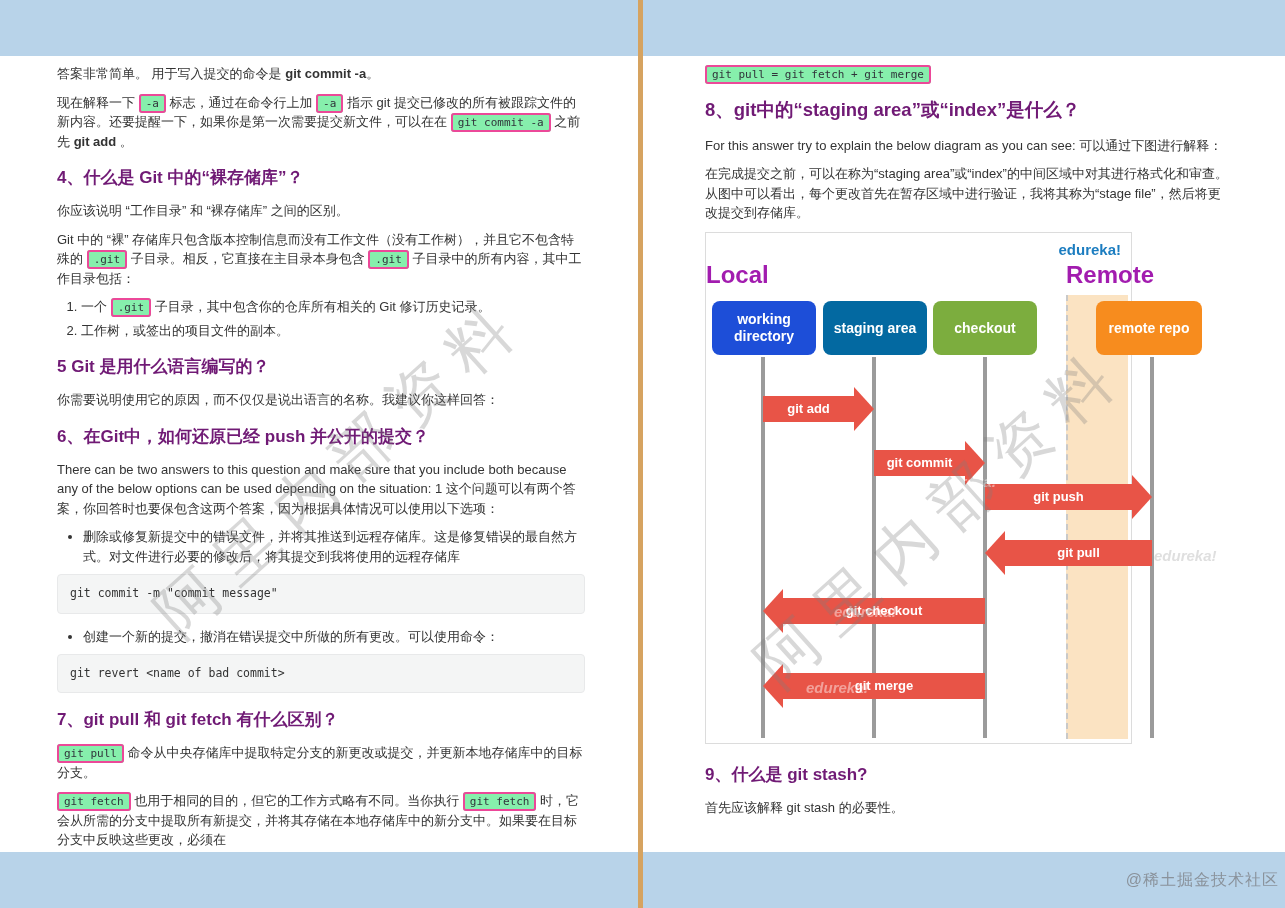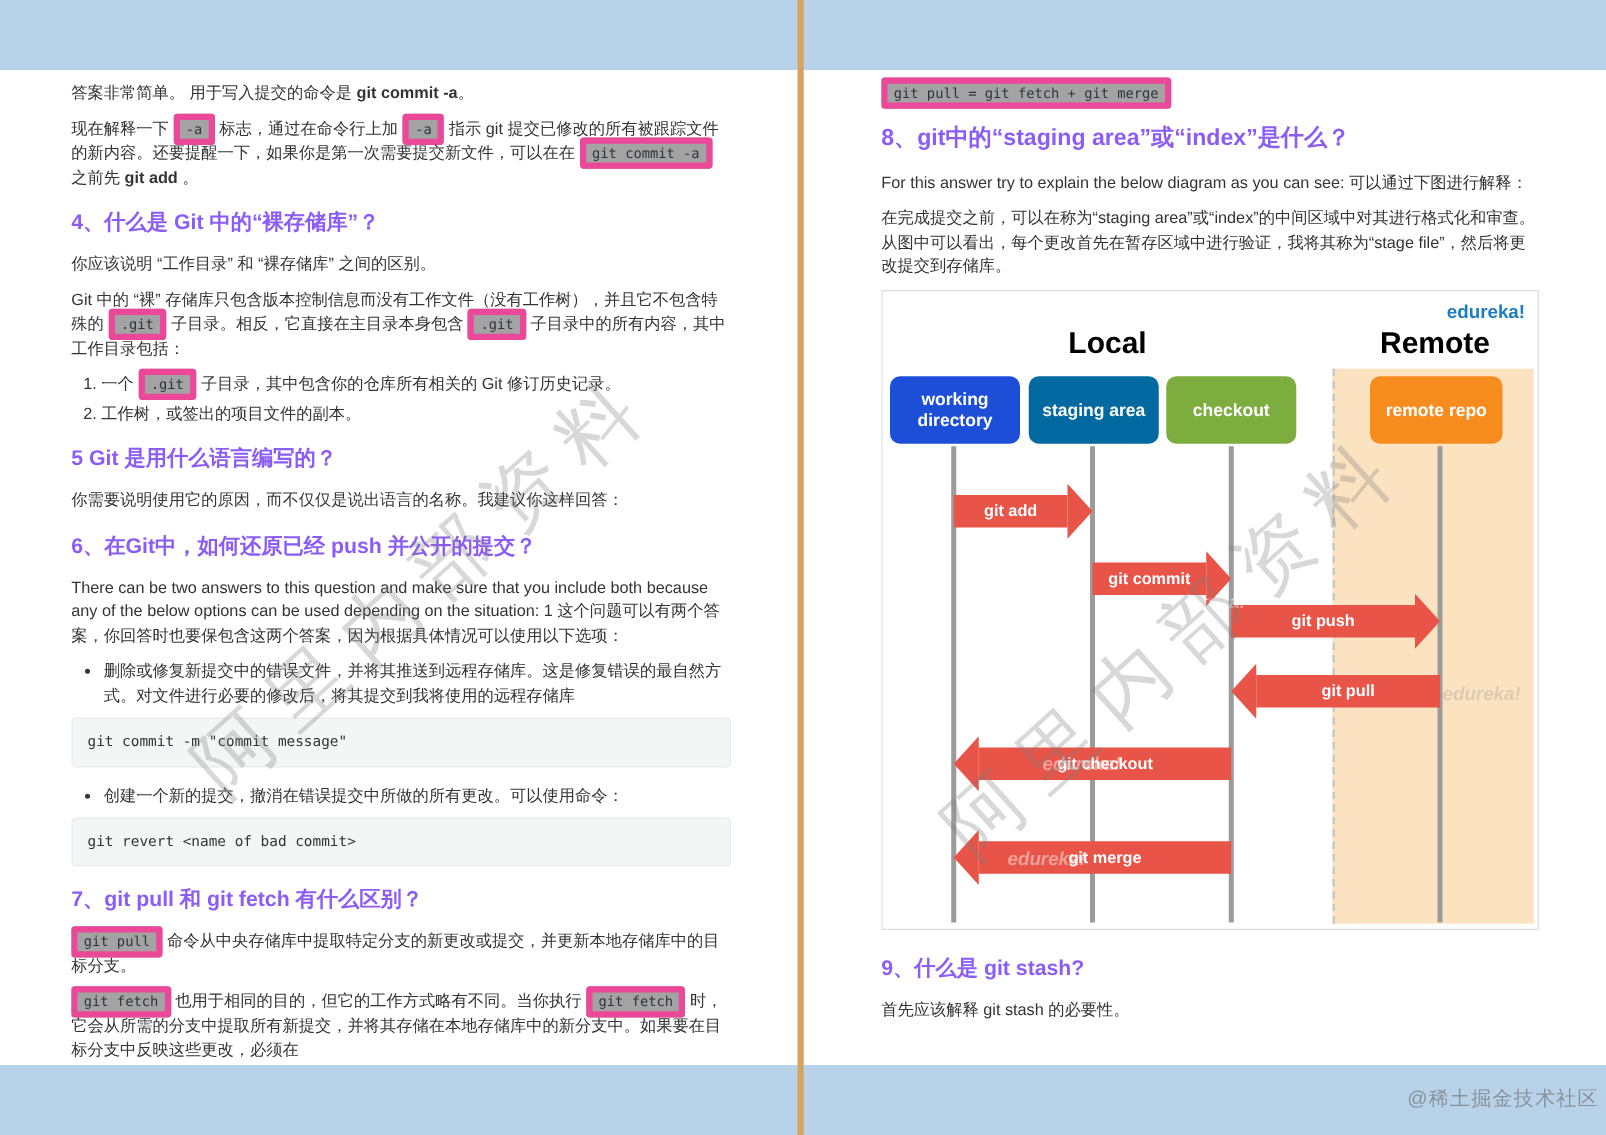--- a/index.html
+++ b/index.html
@@ -15,25 +15,25 @@
   .bar.bottom{ bottom:0; }
   .divider{ position:absolute; top:0; bottom:0; left:638px; width:5px; background:#d6a360; z-index:6; }
   .credit{
     position:absolute; right:42px; top:50%; transform:translateY(-50%);
     color:#8a929b; font-size:16px; letter-spacing:1px;
   }
   .col{ position:absolute; top:56px; padding-top:8px; z-index:1; box-sizing:border-box; }
   .left-col{ left:57px; width:528px; height:796px; overflow:hidden; }
   .right-col{ left:705px; width:527px; height:796px; overflow:hidden; }
   p{ margin:0 0 9px; }
-  h2.sec{ font-size:17px; font-weight:bold; color:#8b5cf6; margin:16px 0 12px; line-height:1.3; }
+  h2.sec{ font-size:17px; font-weight:bold; color:#701a75; margin:16px 0 12px; line-height:1.3; }
   h2.sec.h-lg{ font-size:18.5px; margin:10px 0 14px; }
   code.ic{
     font-family:"DejaVu Sans Mono","Liberation Mono",monospace;
-    font-size:11px; background:#a3a3a3; border:5px solid #ec4899;
+    font-size:11px; background:#86efac; border:2px solid #ec4899;
     border-radius:3px; padding:1px 5px; white-space:nowrap; color:#30343a;
   }
   pre.cb{
     background:#f4f5f5; border:1px solid #e8e9ea; border-radius:4px;
     padding:10px 12px; margin:2px 0 13px;
     font-family:"DejaVu Sans Mono","Liberation Mono",monospace;
     font-size:11.5px; color:#333; white-space:pre;
   }
   ol.doc-list{ margin:0 0 10px; padding-left:24px; }
   ul.doc-list{ margin:0 0 8px; padding-left:26px; }
@@ -42,29 +42,29 @@
   .watermark{
     position:absolute; z-index:4; pointer-events:none; white-space:nowrap;
     font-size:62px; letter-spacing:16px; color:rgba(125,125,125,0.30);
     transform:rotate(-42deg); font-weight:400;
   }
   .wm-left{ left:105px; top:420px; }
   .wm-right{ left:705px; top:470px; }
 
   
   .diagram{
-    position:relative; width:526px; height:512px; box-sizing:border-box;
+    position:relative; width:427px; height:512px; box-sizing:border-box;
     background:#fff; border:1px solid #dcdcdc; margin:6px 0 20px;
   }
   .remote-bg{
     position:absolute; left:360px; right:3px; top:62px; bottom:4px;
     background:#fbe3c2; border-left:2px dashed #c9c9c9; z-index:0;
   }
   .brand{ position:absolute; top:6px; right:10px; font-size:15px; font-weight:bold; color:#1c7dc0; z-index:2; }
-  .region-label{ position:absolute; top:24px; font-size:24px; font-weight:bold; color:#000000; text-align:center; z-index:2; }
+  .region-label{ position:absolute; top:24px; font-size:24px; font-weight:bold; color:#a21caf; text-align:left; z-index:2; }
   .region-label.local{ left:0; width:360px; }
   .region-label.remote{ left:360px; right:0; }
   .vline{ position:absolute; top:124px; height:381px; width:4px; background:#9b9b9b; z-index:1; }
   .vl-1{ left:55px; } .vl-2{ left:166px; } .vl-3{ left:277px; } .vl-4{ left:444px; }
   .node{
     position:absolute; top:68px; height:54px; border-radius:8px; z-index:2;
     color:#fff; font-weight:bold; font-size:14px; line-height:1.15;
     display:flex; align-items:center; justify-content:center; text-align:center;
     padding:0 8px; box-sizing:border-box;
   }

